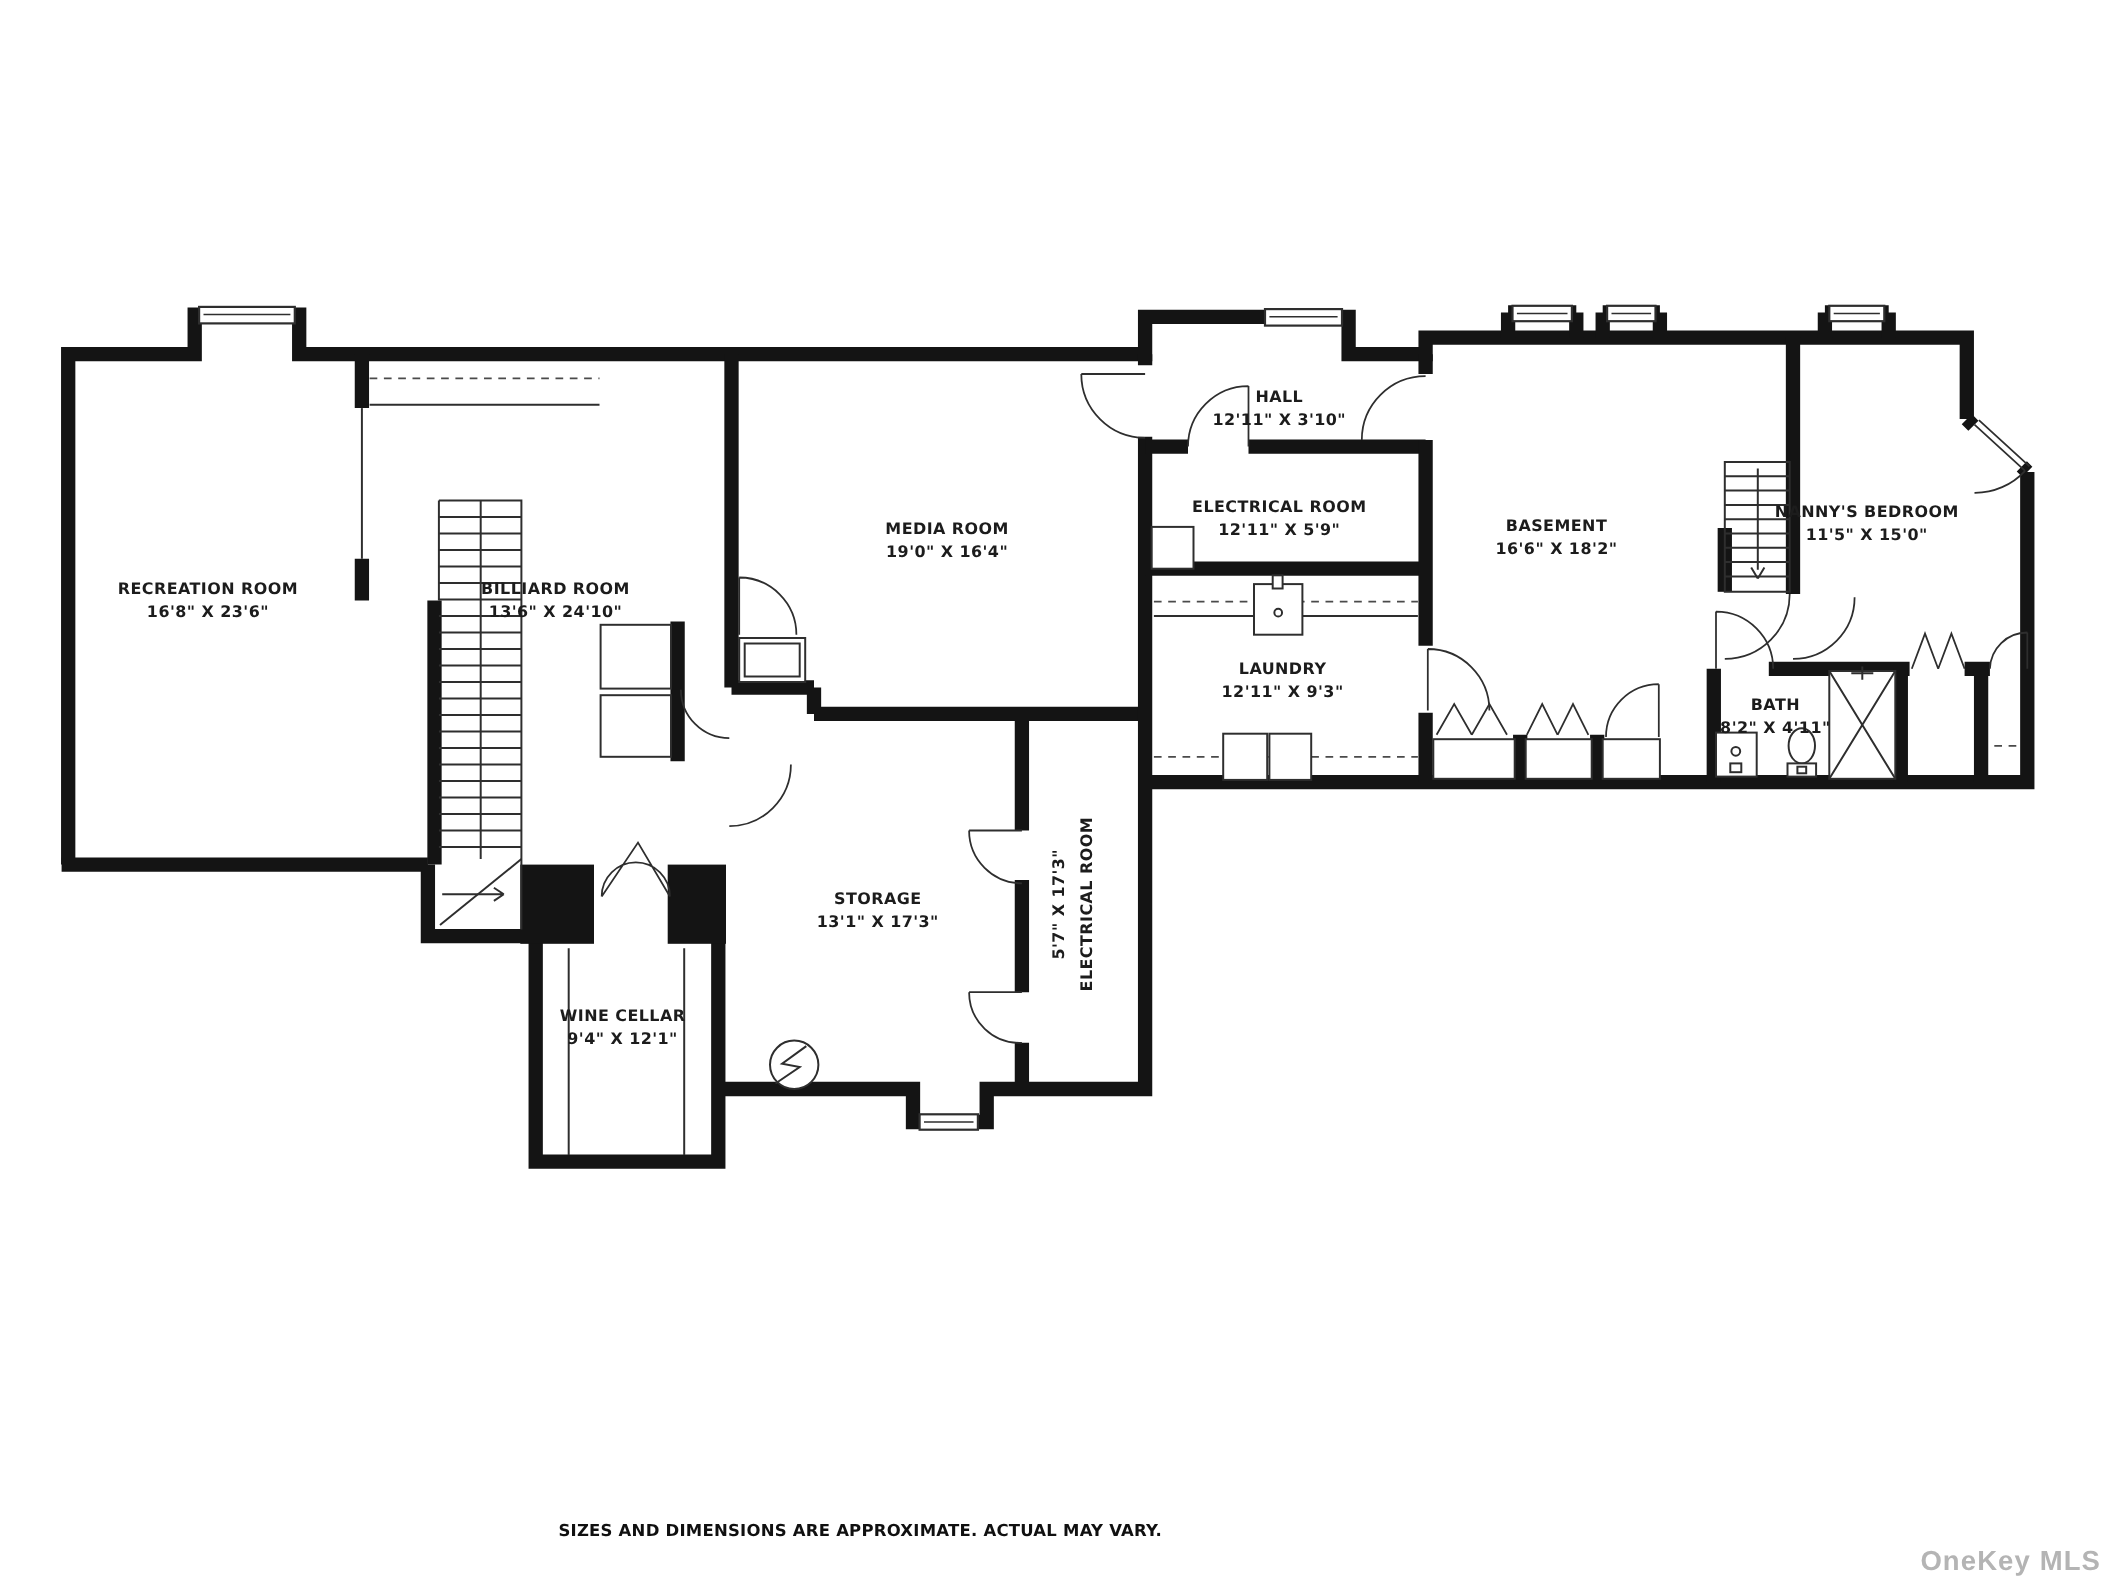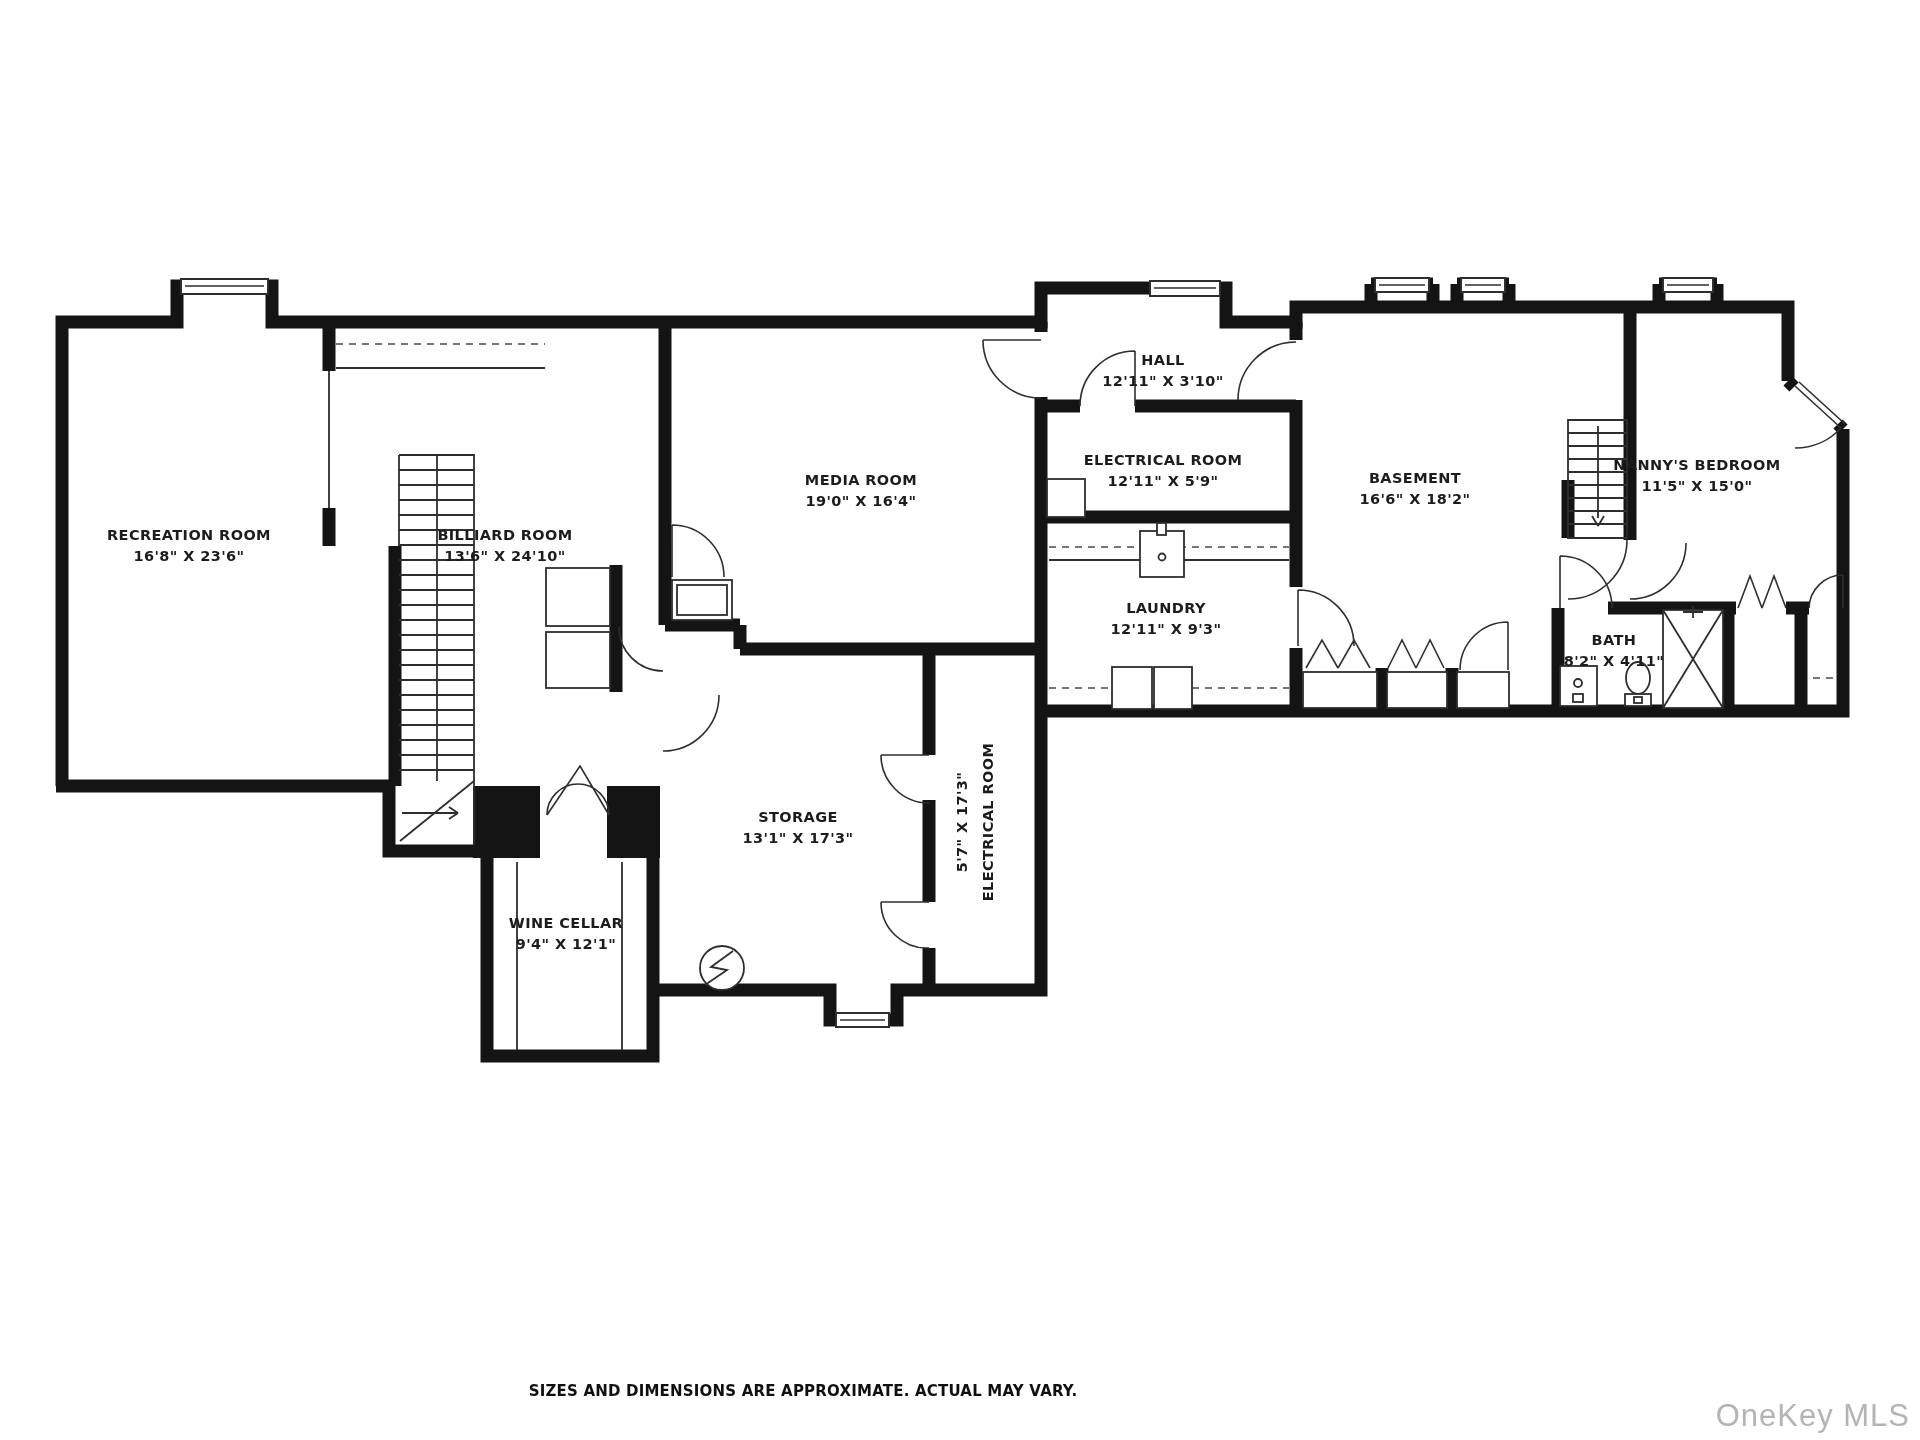--- a/index.html
+++ b/index.html
@@ -10,23 +10,23 @@
   .walls-fill{fill:var(--wall,#141414);stroke:none;}
   .thin{stroke:var(--line,#2e2e2e);stroke-width:1.8;fill:none;}
   .thin-w{stroke:var(--line,#2e2e2e);stroke-width:1.8;fill:#ffffff;}
   .arc{stroke:var(--line,#2e2e2e);stroke-width:1.6;fill:none;}
   .dash{stroke:#4a4a4a;stroke-width:1.6;fill:none;stroke-dasharray:7 6;}
   .win{fill:#ffffff;stroke:var(--line,#2e2e2e);stroke-width:2;}
   .winline{stroke:var(--line,#2e2e2e);stroke-width:1.4;}
   .rname,.rdims{font-family:"DejaVu Sans", sans-serif;font-weight:bold;font-size:14.5px;
       fill:#1c1c1c;text-anchor:middle;letter-spacing:0.4px;}
   .footer{position:absolute;top:1382px;left:782px;transform:translateX(-50%);white-space:nowrap;
-      font-weight:bold;font-size:15px;letter-spacing:0.2px;color:#101010;margin-left:21px;}
+      font-weight:bold;font-size:15px;letter-spacing:0.2px;color:#101010;}
   .watermark{position:absolute;right:10px;bottom:6px;font-family:"Liberation Sans", sans-serif;
-      font-size:31px;font-weight:400;letter-spacing:1px;color:var(--wm,#b4b4b4);}
+      font-size:25px;font-weight:700;letter-spacing:1px;color:var(--wm,#b4b4b4);}
 </style>
 </head>
 <body>
 
 <div class="page">
 
 <svg width="1920" height="1440" viewBox="0 0 1920 1440">
 
   <g class="walls">
     <path d="M 62 786 L 62 322 L 177 322 L 177 286 L 272 286 L 272 322 L 1041 322 L 1041 288 L 1226 288 L 1226 322 L 1296 322 L 1296 307 L 1788 307 L 1788 381"></path>

